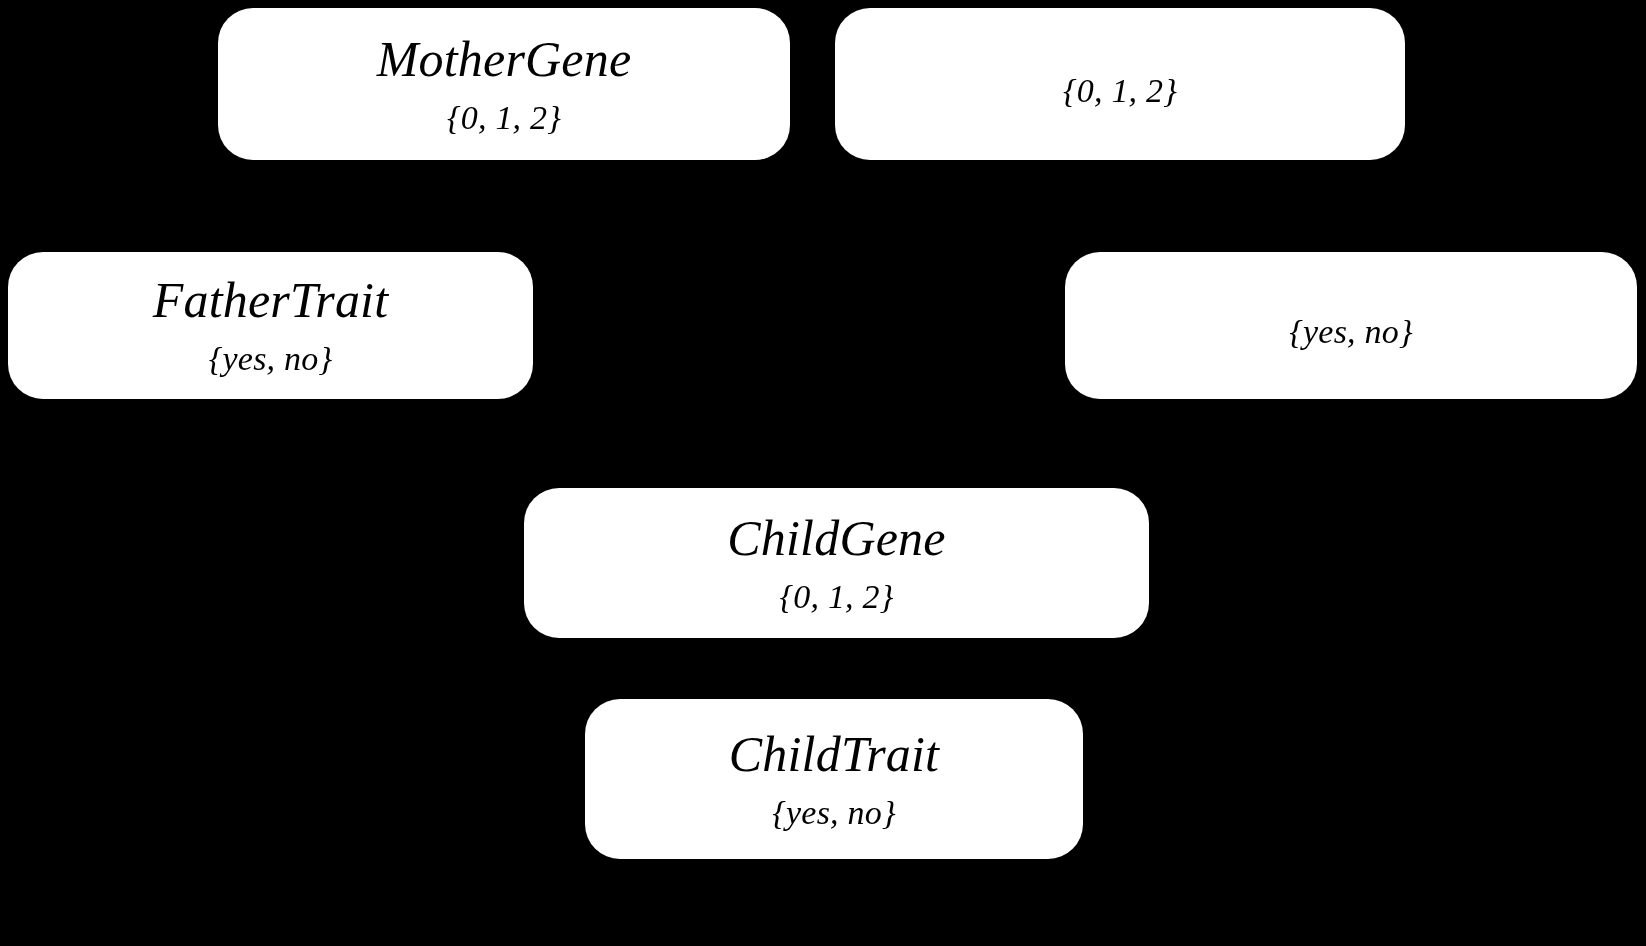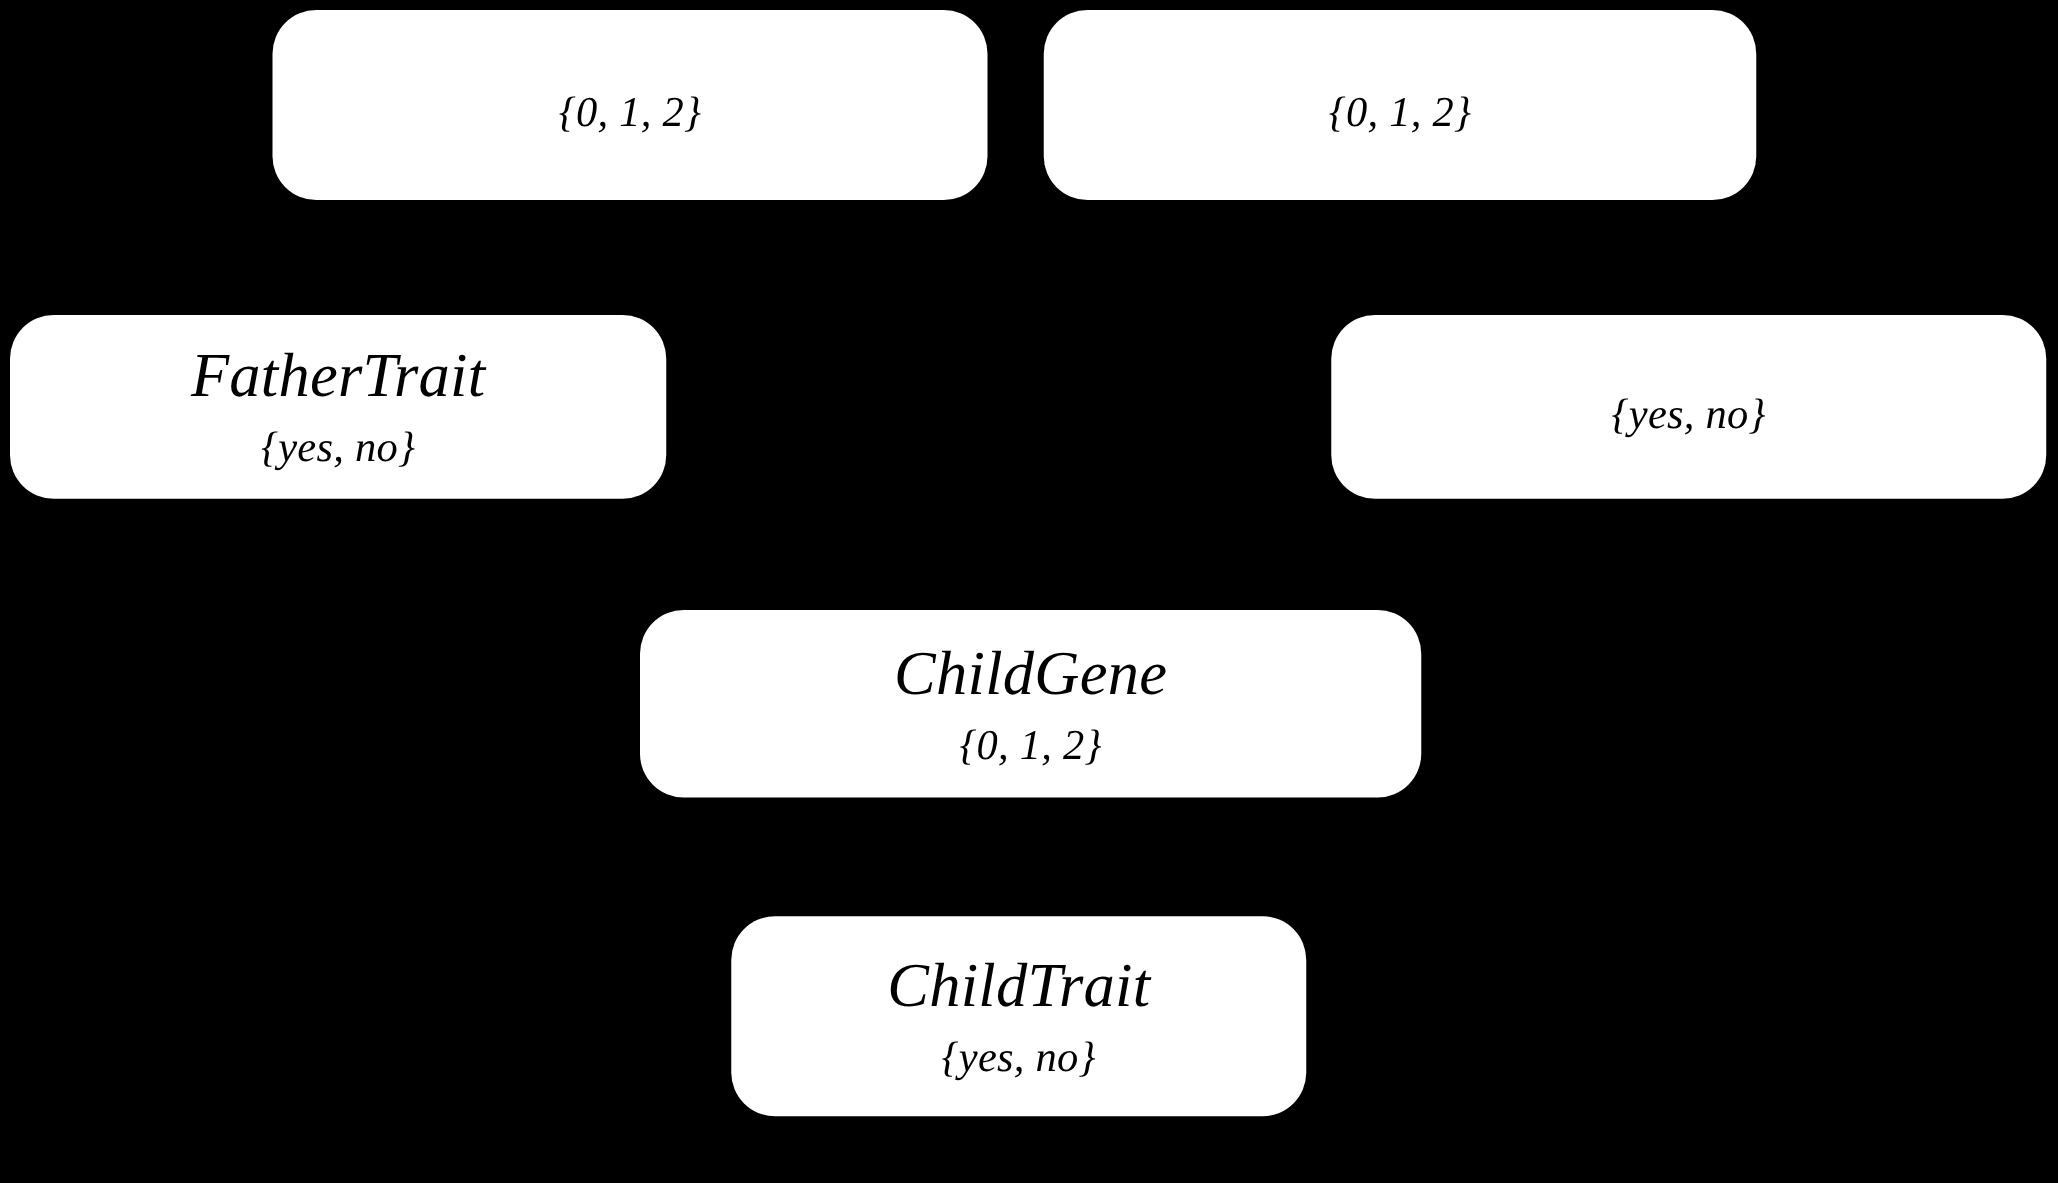--- a/index.html
+++ b/index.html
@@ -47,29 +47,30 @@
   .node-domain {
     font-size: 34px;
     margin-top: 14px;
   }
 
   
   #node-mother-gene  { left: 218px; top: 8px;   width: 572px; height: 152px; }
   #node-father-gene  { left: 835px; top: 8px;   width: 570px; height: 152px; }
   #node-mother-trait { left: 8px;   top: 252px; width: 525px; height: 147px; }
   #node-father-trait { left: 1065px;top: 252px; width: 572px; height: 147px; }
-  #node-child-gene   { left: 512px; top: 488px; width: 625px; height: 150px; }
-  #node-child-trait  { left: 585px; top: 733px; width: 460px; height: 160px; }
+  #node-child-gene   { left: 524px; top: 488px; width: 625px; height: 150px; }
+  #node-child-trait  { left: 585px; top: 699px; width: 498px; height: 160px; }
 </style>
 </head>
 <body>
 
 <div id="canvas">
 
   <div class="node" id="node-mother-gene">
+    <span class="node-name">MotherGene</span>
     <span class="node-domain">{0, 1, 2}</span>
   </div>
 
   <div class="node" id="node-father-gene">
     <span class="node-domain">{0, 1, 2}</span>
   </div>
 
   <div class="node" id="node-mother-trait">
     <span class="node-name">FatherTrait</span>
     <span class="node-domain">{yes, no}</span>

